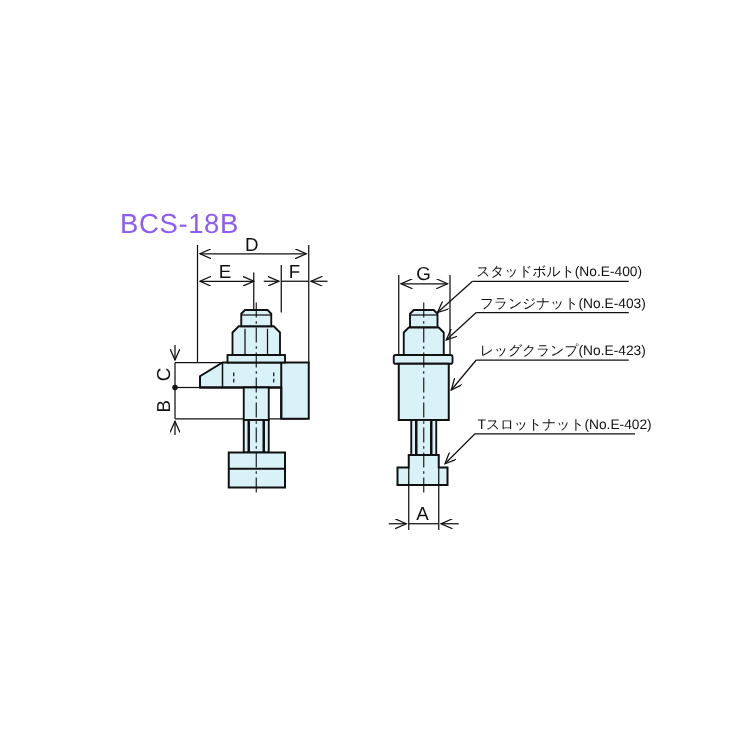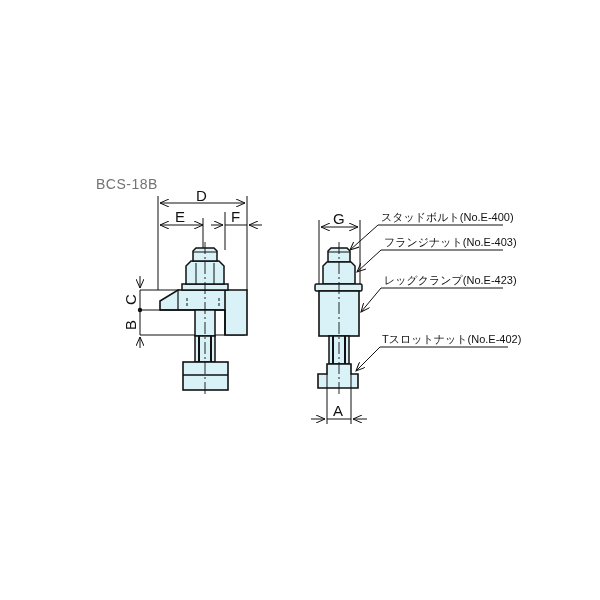--- a/index.html
+++ b/index.html
@@ -1,18 +1,18 @@
 <!DOCTYPE html>
 <html><head>
 <meta charset="utf-8">
 <style>
   html, body { margin: 0; padding: 0; background: #ffffff; }
   body { width: 600px; height: 600px; position: relative; overflow: hidden; font-family: "Liberation Sans", sans-serif; }
   #stage { position: absolute; left: 0; top: 0; width: 600px; height: 600px; }
-  .title { position: absolute; left: 96px; top: 176px; font-size: 14px; font-weight: 400; color: #737373; letter-spacing: 0.5px; }
+  .title { position: absolute; left: 96px; top: 166px; font-size: 22px; font-weight: 400; color: #8b5cf6; letter-spacing: 0.5px; }
   .dimlabel { font-family: "Liberation Sans", sans-serif; font-size: 15px; fill: #111; }
   .callout { font-family: "Liberation Sans", sans-serif; font-size: 11px; fill: #111; }
   svg text { user-select: none; }
 </style>
 </head>
 <body>
 
 <div id="stage">
   <div class="title">BCS-18B</div>
 

